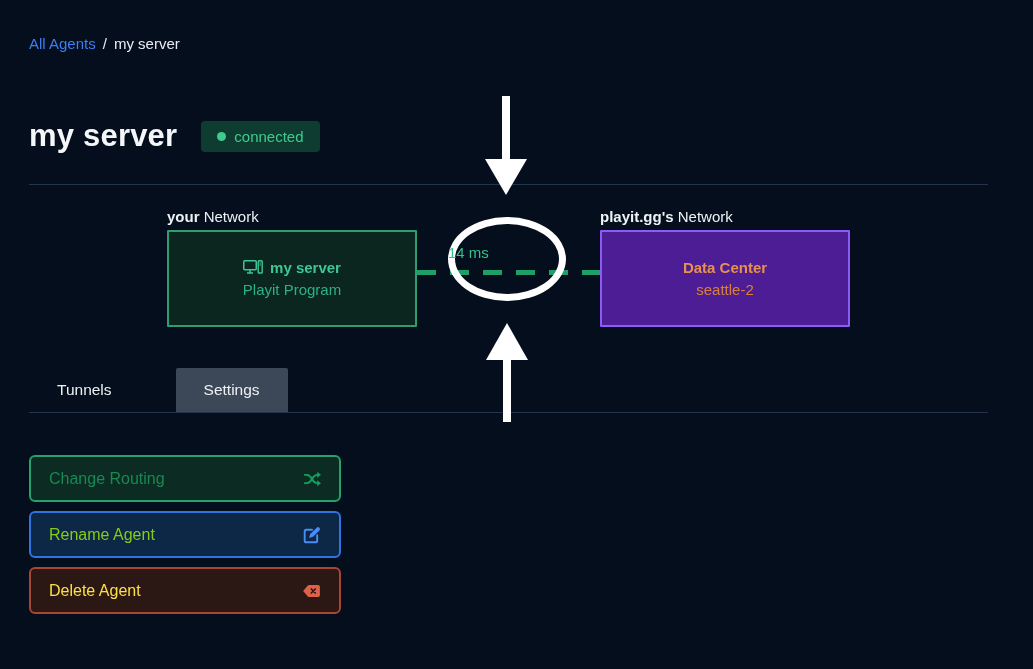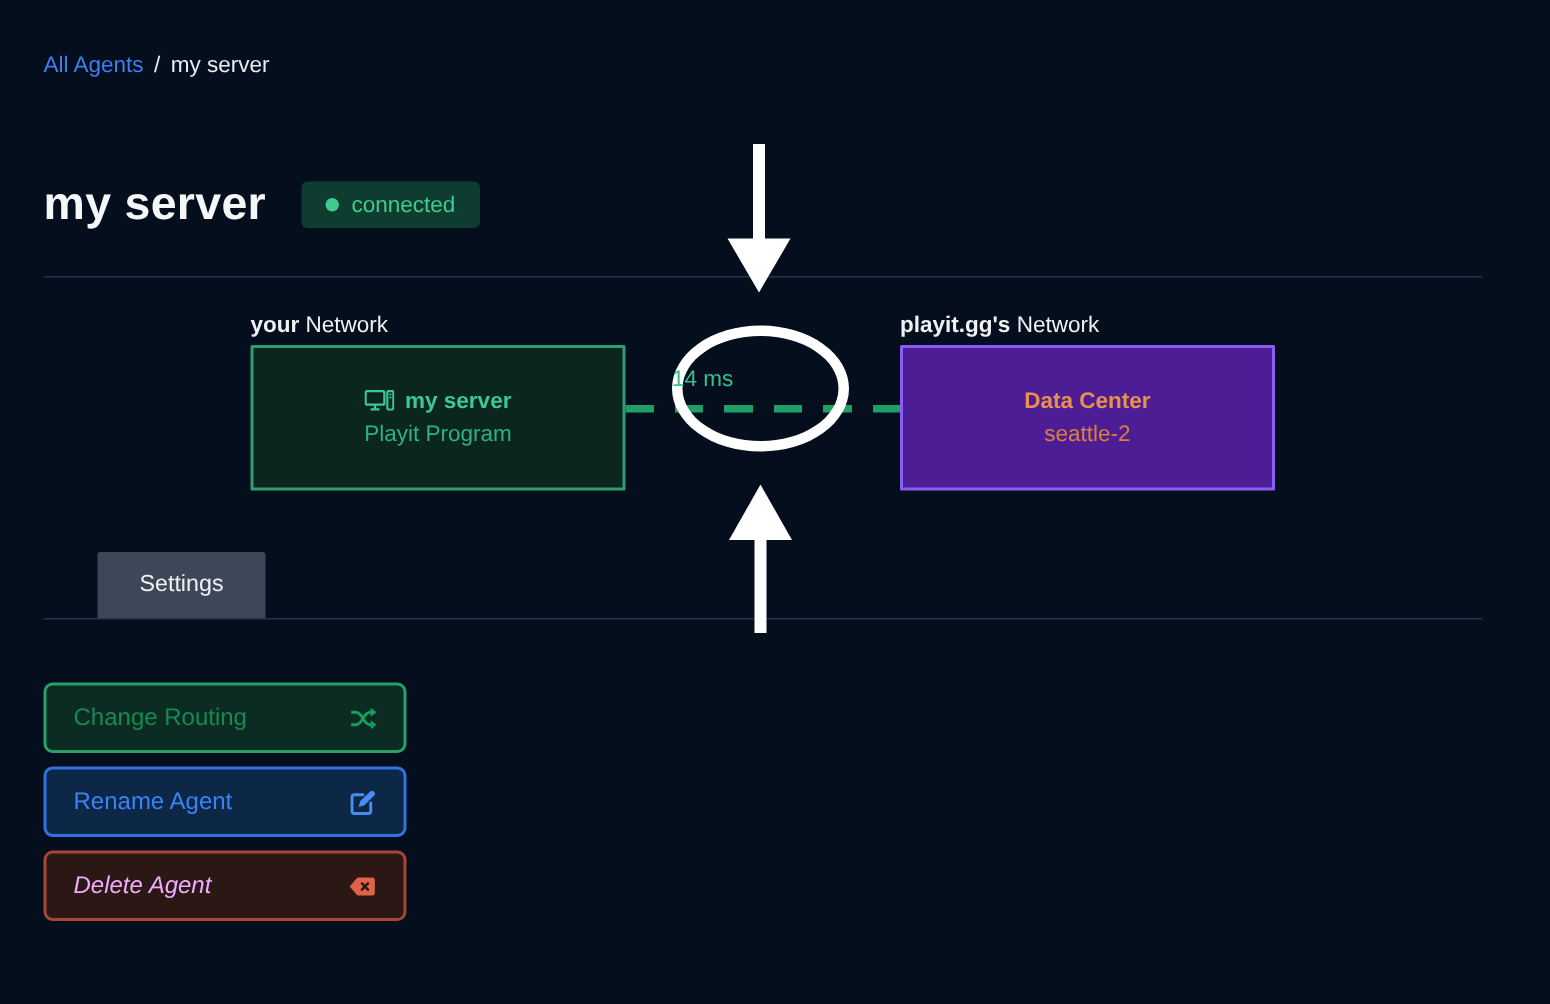--- a/index.html
+++ b/index.html
@@ -60,30 +60,30 @@
   
   .tabs { position:absolute; left:29px; top:368px; display:flex; height:44px; z-index:2; }
   .tab {
     height:44px; display:flex; align-items:center; justify-content:center;
     padding:0 28px; font-size:15.5px; color:#eef1f4; cursor:pointer;
   }
   .tab.active { background:#3c4757; border-radius:2px 2px 0 0;margin-left:36px; }
   
   .actions { position:absolute; left:29px; top:455px; display:flex; flex-direction:column; gap:9px; }
   .action-btn {
-    width:242px; height:47px; border-radius:6px; border:2px solid;
+    width:312px; height:47px; border-radius:6px; border:2px solid;
     display:flex; align-items:center; justify-content:space-between;
     padding:0 18px; font-size:16px; cursor:pointer;
     font-family:"Liberation Sans", sans-serif; background:none; text-align:left;
   }
   .btn-routing { background:#0c2b23; border-color:#27a06a; color:#168a52; }
   .btn-routing .btn-icon { color:#13a05f; }
-  .btn-rename { background:#0d2846; border-color:#3173e0; color:#3b82f6;gap:25px; }
+  .btn-rename { background:#0d2846; border-color:#3173e0; color:#84cc16;gap:25px; }
   .btn-rename .btn-icon { color:#4a8cf5; }
-  .btn-delete { background:#2b1713; border-color:#a74733; color:#f0abfc;font-style:italic; }
+  .btn-delete { background:#2b1713; border-color:#a74733; color:#fde047; }
   .btn-delete .btn-icon { color:#df614a; }
   .btn-icon { display:flex; align-items:center; }
 </style>
 </head>
 <body>
 
 <div class="page">
 
   <div class="breadcrumb">
     <span class="crumb-link">All Agents</span><span class="sep">/</span><span>my server</span>
@@ -132,20 +132,21 @@
   <svg class="annot-arrow arrow-down" width="46" height="100" viewBox="0 0 46 100">
     <rect x="19" y="0" width="8" height="64" fill="#ffffff"></rect>
     <polygon points="2,63 44,63 23,99" fill="#ffffff"></polygon>
   </svg>
   <svg class="annot-arrow arrow-up" width="44" height="100" viewBox="0 0 44 100">
     <polygon points="22,0 1,37 43,37" fill="#ffffff"></polygon>
     <rect x="18" y="37" width="8" height="62" fill="#ffffff"></rect>
   </svg>
 
   <div class="tabs">
+    <div class="tab">Tunnels</div>
     <div class="tab active">Settings</div>
   </div>
   <div class="divider divider2"></div>
 
   <div class="actions">
 
     <button class="action-btn btn-routing">
       <span>Change Routing</span>
       <span class="btn-icon">
         <svg width="18" height="18" viewBox="0 0 16 16">

